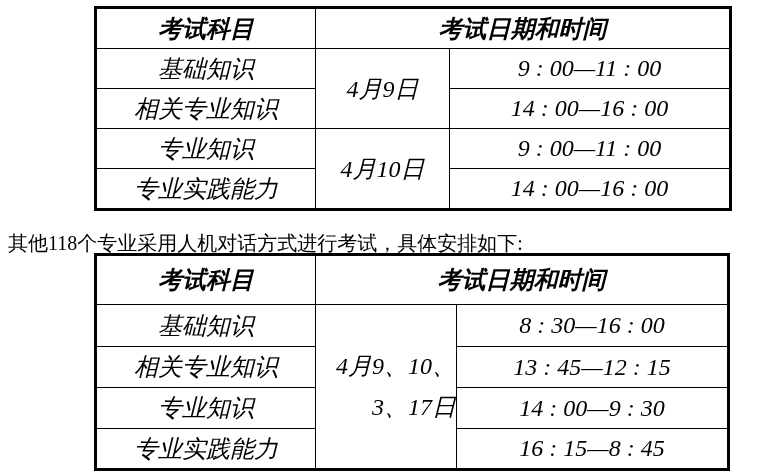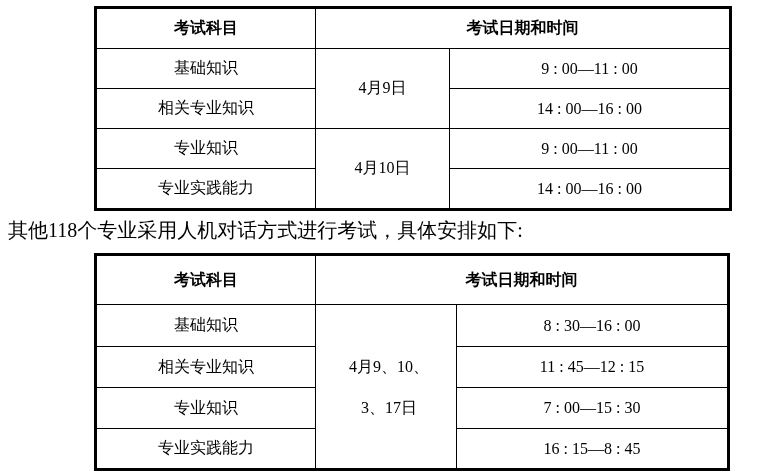--- a/index.html
+++ b/index.html
@@ -20,43 +20,44 @@
     table-layout: fixed;
     background: #ffffff;
     border: 3px solid #000000;
   }
   table.t1 { left: 94px; top: 6px;  width: 635px; }
   table.t2 { left: 94px; top: 253px; width: 633px; }
   .sched th, .sched td {
     border: 1px solid #000000;
     text-align: center;
     vertical-align: middle;
-    font-size: 16px;
+    font-size: 24px;
     padding: 0;
     overflow: hidden;
     white-space: nowrap;
+    font-style: italic;
   }
   .sched th { font-weight: bold; }
   .t1 tr        { height: 40px; }
   .t1 tr.hdr    { height: 41px; }
   .t1 tr.last   { height: 41px; }
   .t2 tr        { height: 41px; }
   .t2 tr.hdr    { height: 50px; }
   .t2 tr.r1     { height: 42px; }
   td.date-multi {
-    text-align: center;
+    text-align: right;
     padding-left: 6px;
   }
   td.date-multi div {
     line-height: 41px;
   }
   .intro {
     position: absolute;
     left: 8px;
-    top: 216px;
+    top: 229px;
     margin: 0;
     font-size: 20px;
     line-height: 28px;
     white-space: nowrap;
   }
 </style>
 </head>
 <body>
 
 <table class="sched t1">
@@ -107,24 +108,24 @@
     <tr class="r1">
       <td>基础知识</td>
       <td rowspan="4" class="date-multi">
         <div>4月9、10、</div>
         <div>3、17日</div>
       </td>
       <td>8 : 30—16 : 00</td>
     </tr>
     <tr>
       <td>相关专业知识</td>
-      <td>11 : 45—12 : 15</td>
+      <td>13 : 45—12 : 15</td>
     </tr>
     <tr>
       <td>专业知识</td>
-      <td>7 : 00—15 : 30</td>
+      <td>14 : 00—9 : 30</td>
     </tr>
     <tr>
       <td>专业实践能力</td>
       <td>16 : 15—8 : 45</td>
     </tr>
   </tbody>
 </table>
 
 </body></html>

